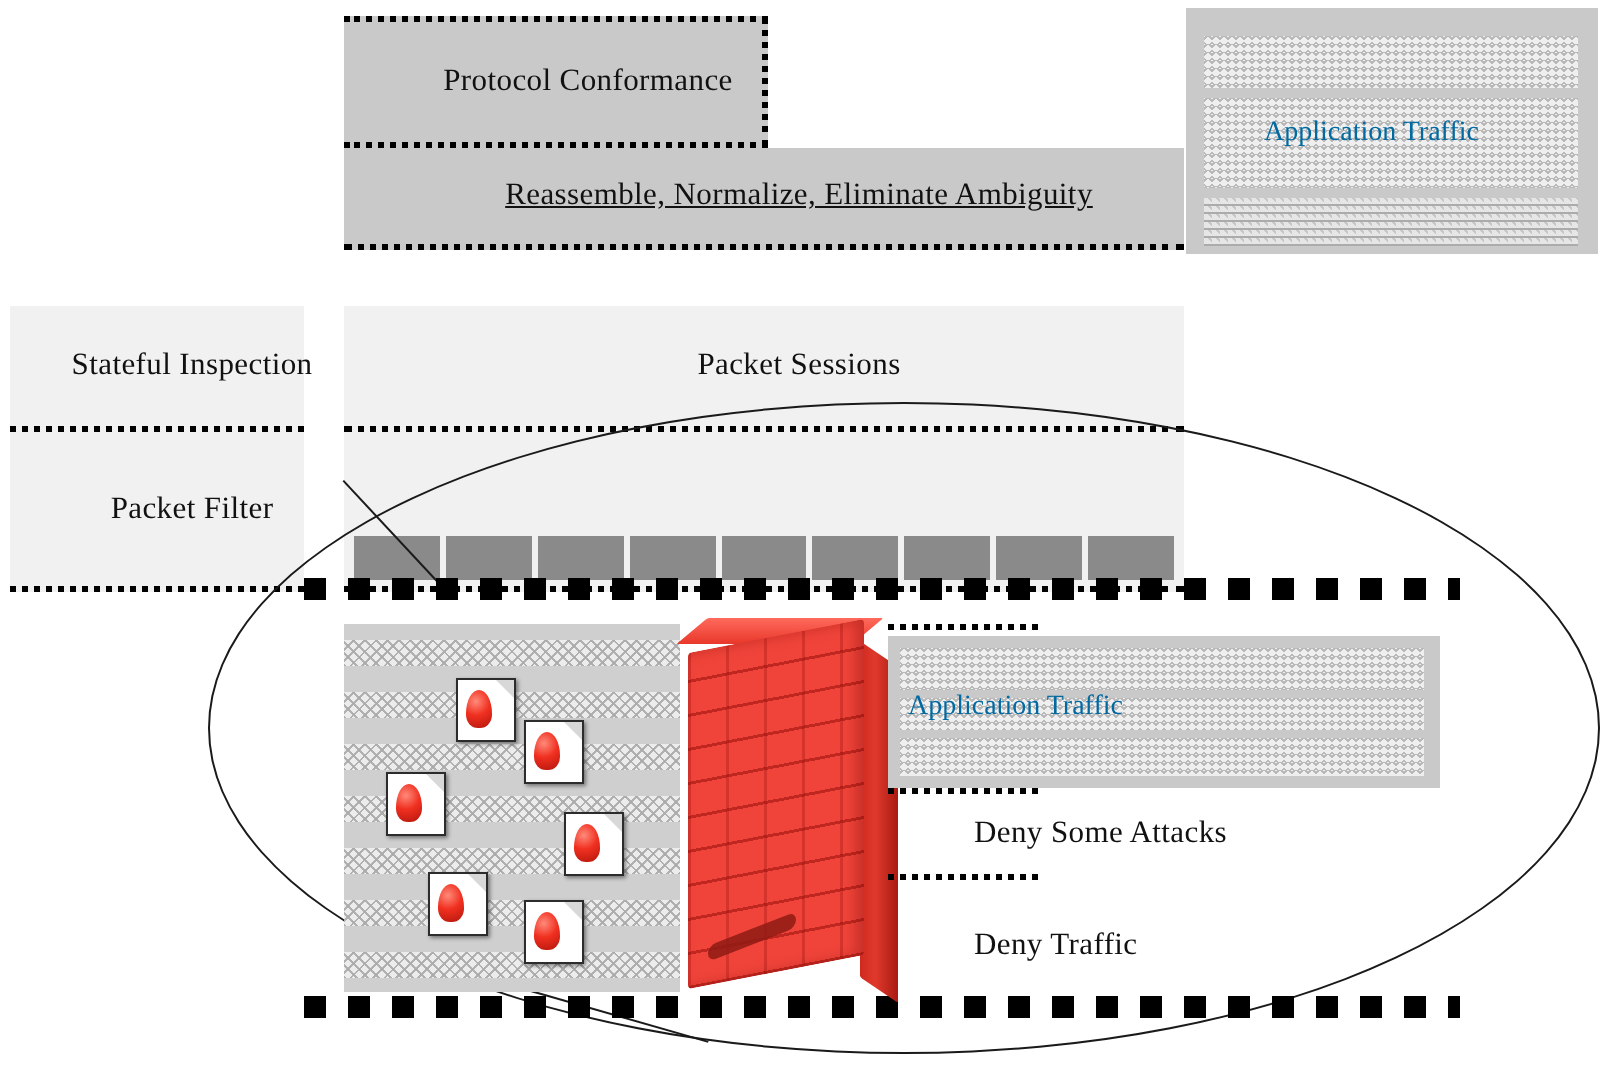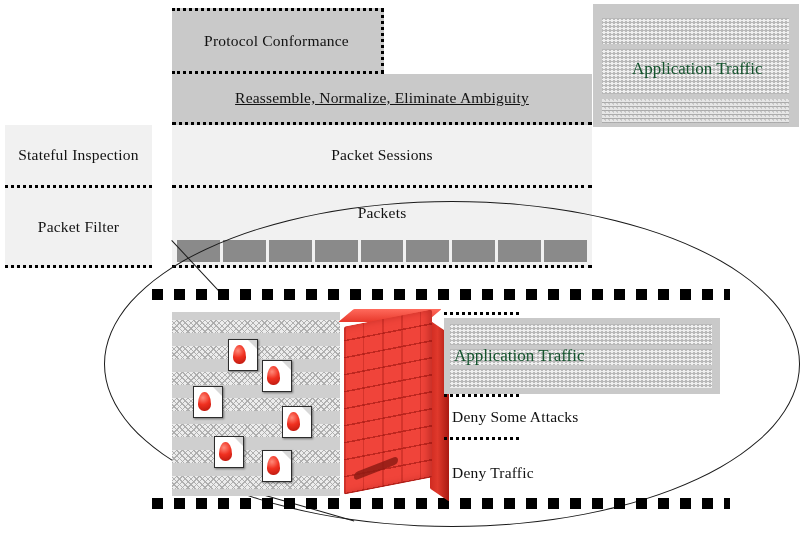--- a/index.html
+++ b/index.html
@@ -25,25 +25,26 @@
   .lbl {
     display: flex;
     align-items: center;
     justify-content: center;
     text-align: center;
     font-size: 15.5px;
     letter-spacing: .2px;
     line-height: 1.15;
     color: #111;
     white-space: nowrap;
+    padding-left: 35px;
   }
 
   
   .layer-dark  { background: #c9c9c9; }
-  .layer-light { background: #f1f1f1; }
+  .layer-light { background: #f1f1f1; margin-top: 28px; }
 
   .bd-top    { border-top: 3px dotted #000; }
   .bd-bottom { border-bottom: 3px dotted #000; }
   .bd-right  { border-right: 3px dotted #000; }
 
   
   #packet-strip {
     display: flex;
     gap: 3px;
   }
@@ -65,23 +66,23 @@
   }
   .hatch-band.lines {
     background-color: #e6e6e6;
     background-image:
       repeating-linear-gradient(0deg, rgba(165,165,165,.9) 0 1px, transparent 1px 5px),
       repeating-linear-gradient(45deg, rgba(185,185,185,.7) 0 1px, transparent 1px 4px);
   }
 
   .traffic-text {
     position: absolute;
-    font-size: 17px;
+    font-size: 14px;
     white-space: nowrap;
-    color: #14532d;
+    color: #0369a1;
     z-index: 4;
   }
 
   
   .thick-dash {
     position: absolute;
     height: 11px;
     background-image: repeating-linear-gradient(
       to right, #000 0 11px, transparent 11px 22px);
   }
@@ -203,23 +204,20 @@
 
   <div class="abs layer-dark lbl bd-bottom" style="left:172px; top:74px; width:420px; height:51px;text-decoration:underline;">
     <span>Reassemble, Normalize, Eliminate Ambiguity</span>
   </div>
 
   <div class="abs layer-light lbl bd-bottom" style="left:172px; top:125px; width:420px; height:63px;">
     <span>Packet Sessions</span>
   </div>
 
   <div class="abs layer-light bd-bottom" style="left:172px; top:188px; width:420px; height:80px;">
-    <div class="lbl" style="height:50px;">
-      <span>Packets</span>
-    </div>
     <div id="packet-strip" class="abs" style="left:5px; top:52px; width:410px; height:22px;">
       <div class="pkt"></div>
       <div class="pkt"></div>
       <div class="pkt"></div>
       <div class="pkt"></div>
       <div class="pkt"></div>
       <div class="pkt"></div>
       <div class="pkt"></div>
       <div class="pkt"></div>
       <div class="pkt"></div>

